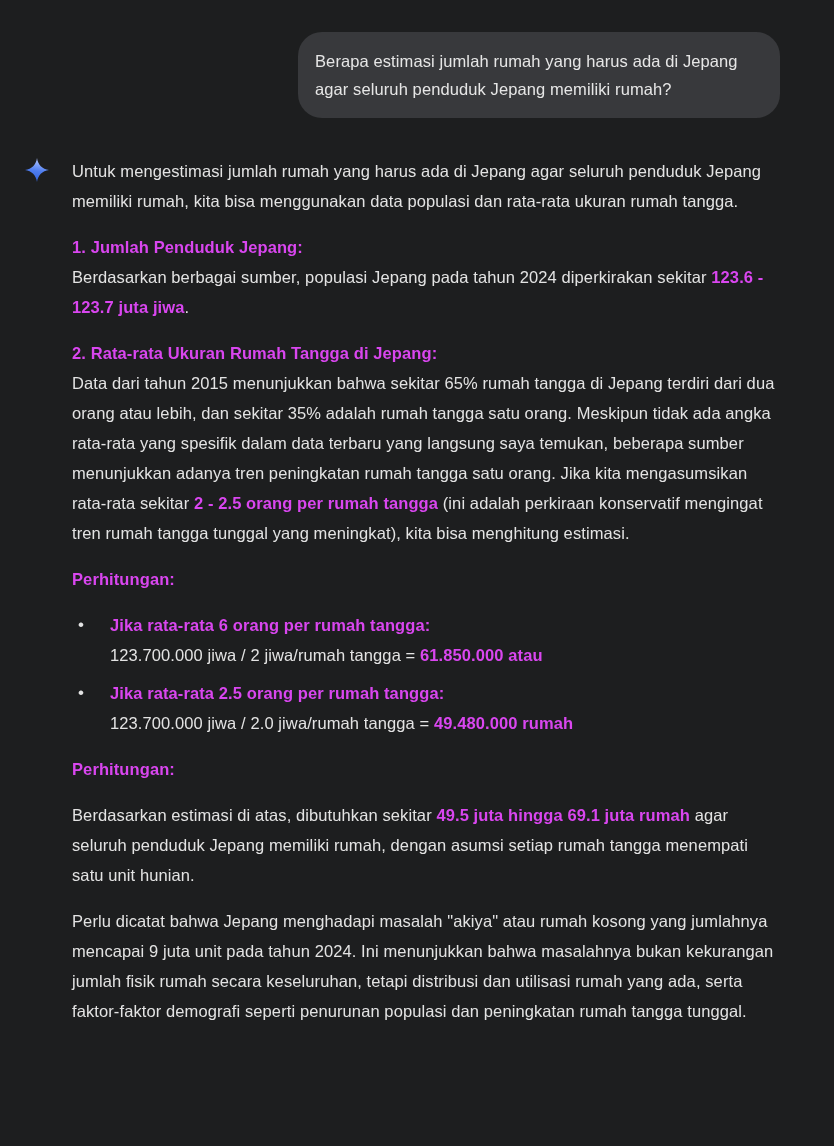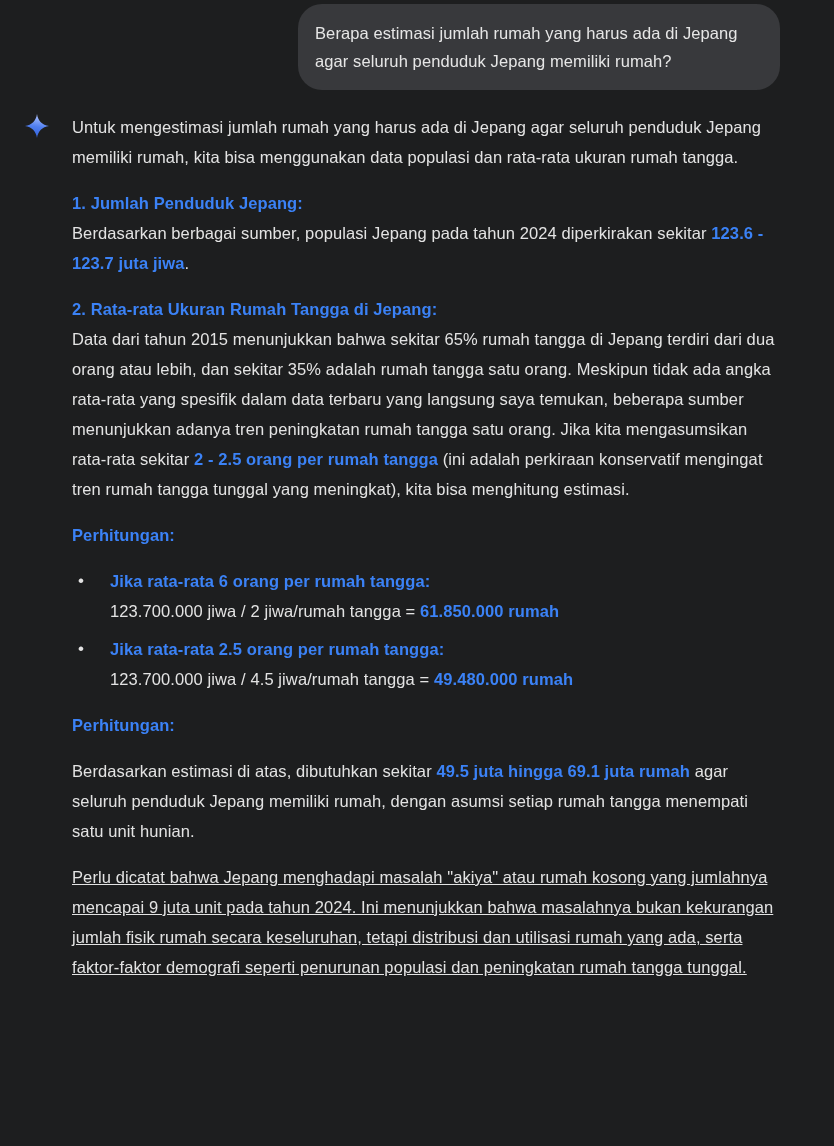--- a/index.html
+++ b/index.html
@@ -15,58 +15,57 @@
     font-family: "Liberation Sans", "DejaVu Sans", sans-serif;
     color: #e3e3e3;
     position: relative;
   }
   .chat-column {
     width: 834px;
     height: 1146px;
     position: relative;
   }
   .user-bubble {
-    margin: 4px 54px 0 auto;
+    margin: 32px 54px 0 auto;
     max-width: 482px;
     background: #38393c;
     border-radius: 24px;
     padding: 15px 17px;
     font-size: 16.5px;
     line-height: 28px;
     color: #e6e6e6;
     letter-spacing: 0.1px;
   }
   .assistant-row {
     position: relative;
-    margin-top: 22px;
+    margin-top: 38px;
     padding-left: 72px;
     padding-right: 54px;
   }
   .sparkle {
     position: absolute;
     left: 25px;
     top: 2px;
     width: 24px;
     height: 24px;
   }
   .assistant-content {
     font-size: 16.5px;
     line-height: 30px;
     letter-spacing: 0.1px;
   }
   .assistant-content p {
     margin: 0 0 16px 0;
   }
   .assistant-content p:last-child {
     margin-bottom: 0;
-    text-decoration: underline;
   }
   .assistant-content .bold {
     font-weight: 700;
-    color: #3b82f6;
+    color: #d946ef;
   }
   .assistant-content ul {
     list-style: none;
     margin: 0 0 16px 0;
     padding: 0;
   }
   .assistant-content li {
     position: relative;
     padding-left: 38px;
     margin-bottom: 8px;
@@ -102,22 +101,22 @@
         </defs>
         <path fill="url(#sparkGrad)" d="M12 0C12.9 6.8 17.2 11.1 24 12C17.2 12.9 12.9 17.2 12 24C11.1 17.2 6.8 12.9 0 12C6.8 11.1 11.1 6.8 12 0Z"></path>
       </svg>
     </span>
     <div class="assistant-content">
         <p><span>Untuk mengestimasi jumlah rumah yang harus ada di Jepang agar seluruh penduduk Jepang memiliki rumah, kita bisa menggunakan data populasi dan rata-rata ukuran rumah tangga.</span></p>
         <p><span class="bold">1. Jumlah Penduduk Jepang:</span><br><span>Berdasarkan berbagai sumber, populasi Jepang pada tahun 2024 diperkirakan sekitar </span><span class="bold">123.6 - 123.7 juta jiwa</span><span>.</span></p>
         <p><span class="bold">2. Rata-rata Ukuran Rumah Tangga di Jepang:</span><br><span>Data dari tahun 2015 menunjukkan bahwa sekitar 65% rumah tangga di Jepang terdiri dari dua orang atau lebih, dan sekitar 35% adalah rumah tangga satu orang. Meskipun tidak ada angka rata-rata yang spesifik dalam data terbaru yang langsung saya temukan, beberapa sumber menunjukkan adanya tren peningkatan rumah tangga satu orang. Jika kita mengasumsikan rata-rata sekitar </span><span class="bold">2 - 2.5 orang per rumah tangga</span><span> (ini adalah perkiraan konservatif mengingat tren rumah tangga tunggal yang meningkat), kita bisa menghitung estimasi.</span></p>
         <p><span class="bold">Perhitungan:</span></p>
         <ul>
-          <li><span class="bold">Jika rata-rata 6 orang per rumah tangga:</span><br><span>123.700.000 jiwa / 2 jiwa/rumah tangga = </span><span class="bold">61.850.000 rumah</span></li>
-          <li><span class="bold">Jika rata-rata 2.5 orang per rumah tangga:</span><br><span>123.700.000 jiwa / 4.5 jiwa/rumah tangga = </span><span class="bold">49.480.000 rumah</span></li>
+          <li><span class="bold">Jika rata-rata 6 orang per rumah tangga:</span><br><span>123.700.000 jiwa / 2 jiwa/rumah tangga = </span><span class="bold">61.850.000 atau</span></li>
+          <li><span class="bold">Jika rata-rata 2.5 orang per rumah tangga:</span><br><span>123.700.000 jiwa / 2.0 jiwa/rumah tangga = </span><span class="bold">49.480.000 rumah</span></li>
         </ul>
         <p><span class="bold">Perhitungan:</span></p>
         <p><span>Berdasarkan estimasi di atas, dibutuhkan sekitar </span><span class="bold">49.5 juta hingga 69.1 juta rumah</span><span> agar seluruh penduduk Jepang memiliki rumah, dengan asumsi setiap rumah tangga menempati satu unit hunian.</span></p>
         <p><span>Perlu dicatat bahwa Jepang menghadapi masalah "akiya" atau rumah kosong yang jumlahnya mencapai 9 juta unit pada tahun 2024. Ini menunjukkan bahwa masalahnya bukan kekurangan jumlah fisik rumah secara keseluruhan, tetapi distribusi dan utilisasi rumah yang ada, serta faktor-faktor demografi seperti penurunan populasi dan peningkatan rumah tangga tunggal.</span></p>
       </div>
   </div>
 
 </div>
 
 </body></html>

